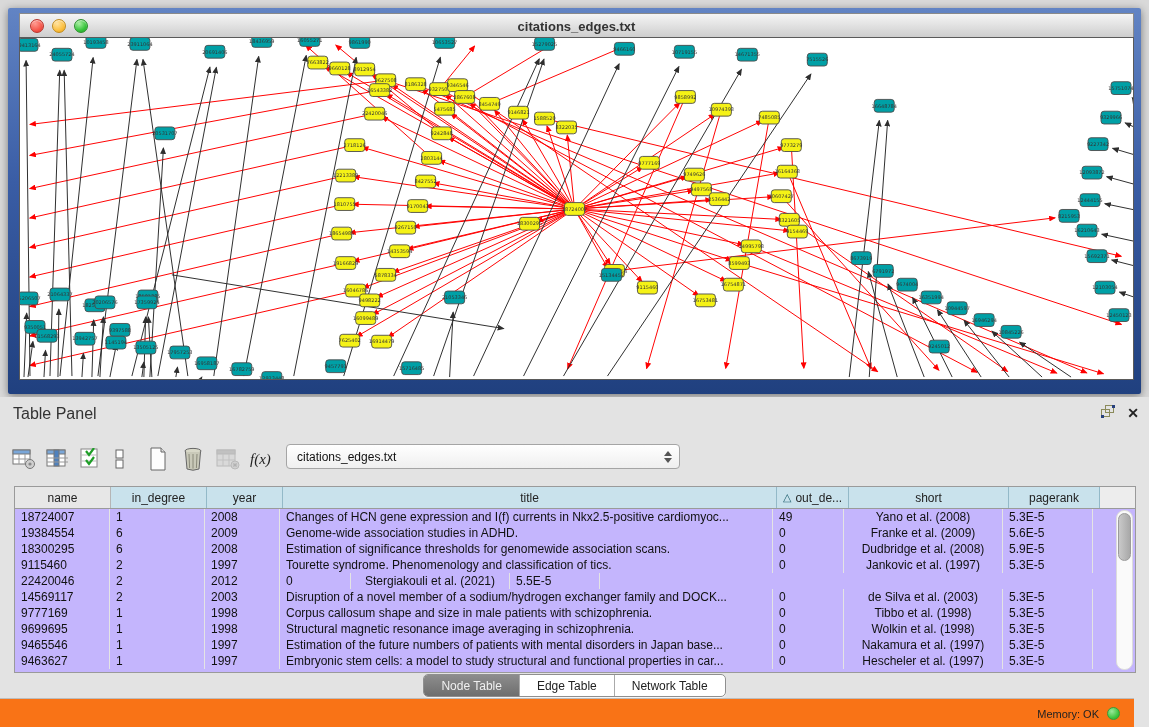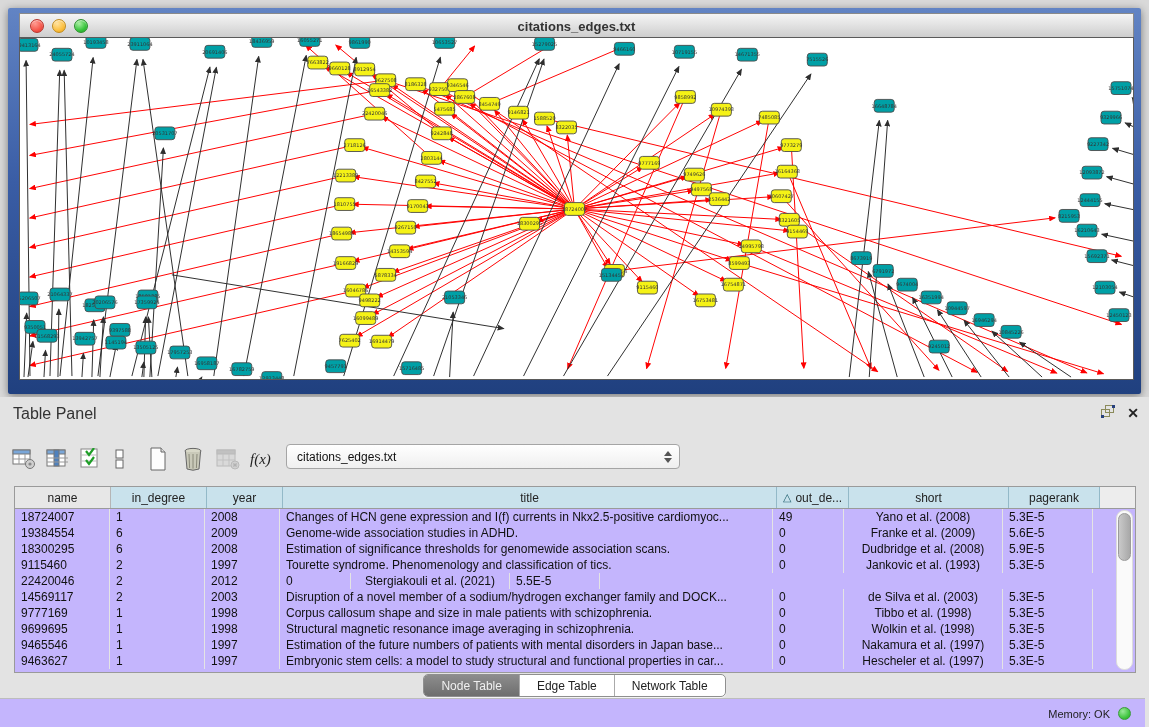--- a/index.html
+++ b/index.html
@@ -65,21 +65,21 @@
   .vthumb{position:absolute;left:1px;right:1px;top:2px;height:46px;border-radius:7px;
     background:linear-gradient(90deg,#c9c9c9,#a8a8a8);border:1px solid #9b9b9b}
 
   .tabs{position:absolute;left:0;right:0;top:277px;display:flex;justify-content:center}
   .seg{display:flex;border:1px solid #8f8f8f;border-radius:5px;overflow:hidden;height:21px;
     background:#ffffff;box-shadow:0 1px 1px rgba(255,255,255,.7)}
   .seg-btn{display:flex;align-items:center;padding:0 17px;font-size:12px;color:#222;border-left:1px solid #aaa}
   .seg-btn:first-child{border-left:none}
   .seg-btn.active{background:linear-gradient(#8d8d8d,#6e6e6e);color:#f0f0f0}
 
-  .statusbar{position:absolute;left:0;right:4px;top:301px;height:29px;background:#c4b5fd;
+  .statusbar{position:absolute;left:0;right:15px;top:301px;height:29px;background:#f97316;
     border-top:1px solid #bdbdbd;display:flex;align-items:center;justify-content:flex-end}
   .mem-label{font-size:11px;color:#222;margin-right:8px}
   .mem-dot{width:11px;height:11px;border-radius:50%;margin-right:14px;border:1px solid #3a9a3a;
     background:radial-gradient(circle at 35% 30%,#9ae89a,#3cc43c 65%,#2aa42a)}
 </style>
 </head>
 <body>
 
 <div id="net-window">
   <div class="titlebar">
@@ -592,21 +592,21 @@
           <div class="td c4">0</div>
           <div class="td c5 center">Dudbridge et al. (2008)</div>
           <div class="td c6">5.9E-5</div>
         </div>
         <div class="tr">
           <div class="td c0">9115460</div>
           <div class="td c1">2</div>
           <div class="td c2">1997</div>
           <div class="td c3">Tourette syndrome. Phenomenology and classification of tics.</div>
           <div class="td c4">0</div>
-          <div class="td c5 center">Jankovic et al. (1993)</div>
+          <div class="td c5 center">Jankovic et al. (1997)</div>
           <div class="td c6">5.3E-5</div>
         </div>
         <div class="tr">
           <div class="td c0">22420046</div>
           <div class="td c1">2</div>
           <div class="td c2">2012</div>
           <div class="td c4">0</div>
           <div class="td c5 center">Stergiakouli et al. (2021)</div>
           <div class="td c6">5.5E-5</div>
         </div>

